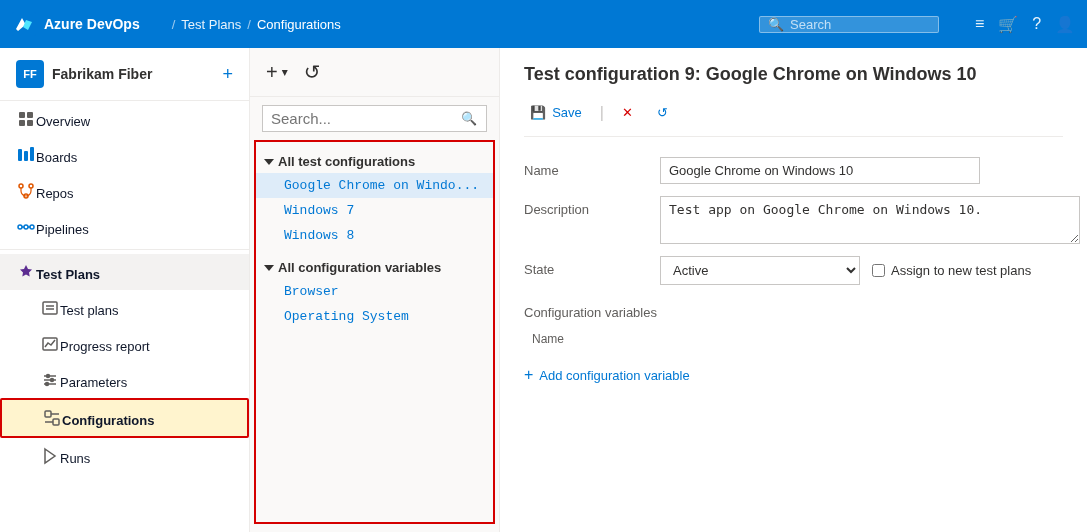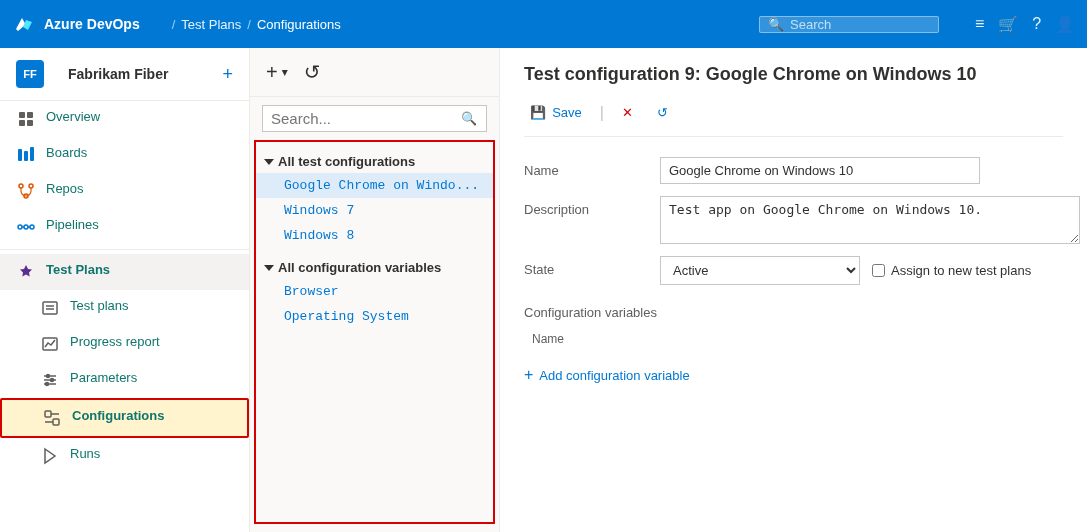--- a/index.html
+++ b/index.html
@@ -17,26 +17,26 @@
     .topbar-search input { background: transparent; border: none; outline: none; color: #fff; font-size: 13px; width: 140px; }
     .topbar-search input::placeholder { color: rgba(255,255,255,0.7); }
     .topbar-icons { display: flex; align-items: center; gap: 14px; color: #fff; margin-left: 12px; }
     .topbar-icons span { cursor: pointer; font-size: 16px; opacity: 0.9; }
 
     
     .main { display: flex; flex: 1; overflow: hidden; }
 
     
     .sidebar { width: 250px; background: #fff; border-right: 1px solid #edebe9; display: flex; flex-direction: column; overflow-y: auto; flex-shrink: 0; }
-    .sidebar-org { display: flex; align-items: center; padding: 12px 16px; border-bottom: 1px solid #edebe9; gap: 24px; }
+    .sidebar-org { display: flex; align-items: center; padding: 12px 16px; border-bottom: 1px solid #edebe9; gap: 8px; }
     .org-avatar { width: 28px; height: 28px; background: #0078d4; border-radius: 4px; display: flex; align-items: center; justify-content: center; color: #fff; font-size: 11px; font-weight: 600; }
     .org-name { font-size: 14px; font-weight: 600; flex: 1; }
     .org-add { color: #0078d4; font-size: 18px; cursor: pointer; }
 
-    .sidebar-nav-item { display: flex; align-items: flex-start; padding: 8px 16px; gap: 10px; cursor: pointer; color: #0f766e; font-size: 13px; }
+    .sidebar-nav-item { display: flex; align-items: flex-end; padding: 8px 16px; cursor: pointer; color: #0f172a; font-size: 13px; }
     .sidebar-nav-item .nav-icon { width: 20px; height: 20px; display: flex; align-items: center; justify-content: center; flex-shrink: 0; }
     .nav-icon svg { width: 18px; height: 18px; }
 
     
     .middle-panel { width: 250px; border-right: 1px solid #edebe9; display: flex; flex-direction: column; flex-shrink: 0; background: #faf9f8; }
     .middle-toolbar { display: flex; align-items: center; padding: 8px 12px; gap: 8px; border-bottom: 1px solid #edebe9; }
     .middle-toolbar-btn { background: none; border: none; cursor: pointer; display: flex; align-items: center; gap: 4px; color: #323130; font-size: 20px; padding: 4px; }
     .search-box { display: flex; align-items: center; padding: 4px 8px; border: 1px solid #c8c6c4; margin: 8px 12px; background: #fff; }
     .search-box input { border: none; outline: none; font-size: 15px; width: 100%; }
     .tree-panel { flex: 1; overflow-y: auto; padding: 4px 0; border: 2px solid #d50000; margin: 0 4px 8px 4px; }

